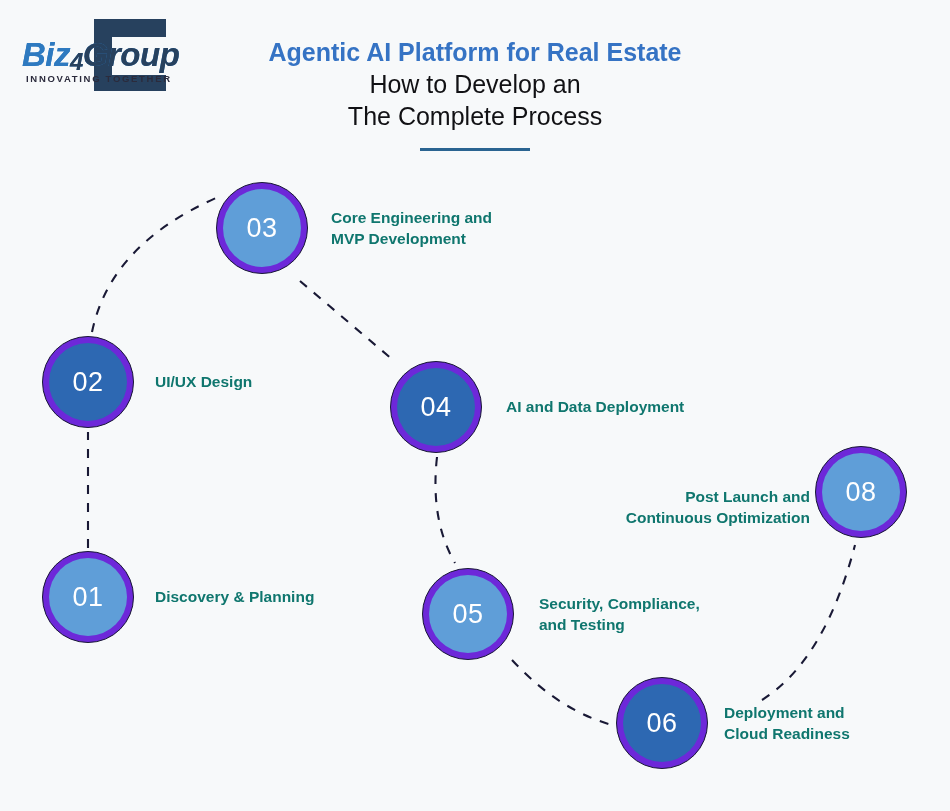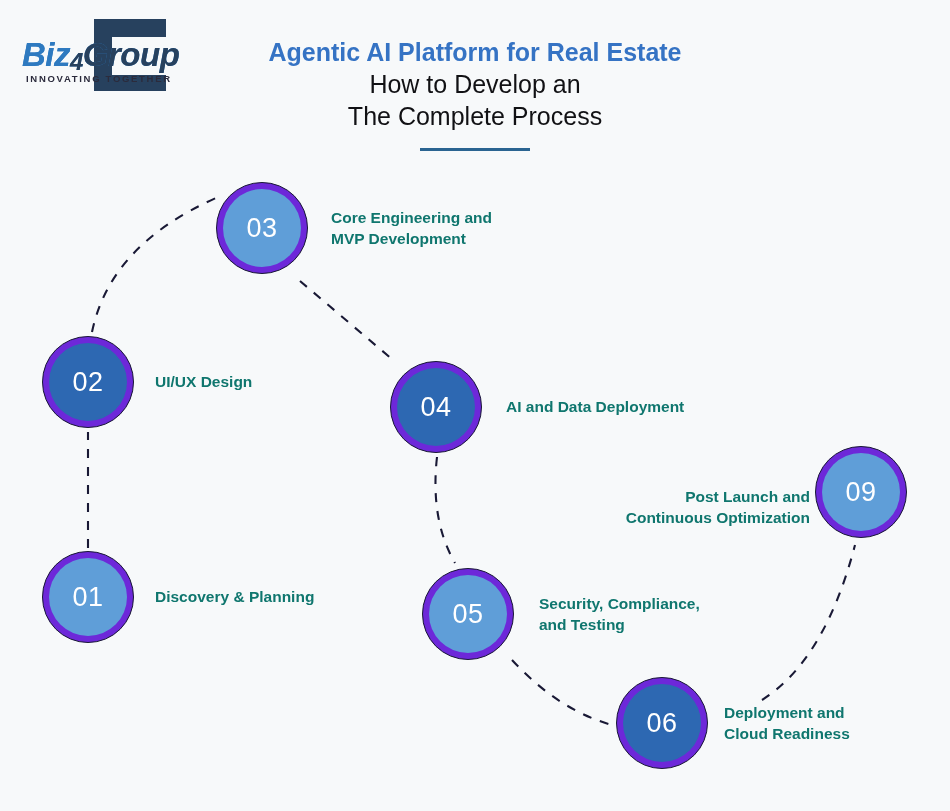--- a/index.html
+++ b/index.html
@@ -141,19 +141,19 @@
   <div class="node" style="left:616px; top:677px;">
     <div class="circle-wrap c-dark">
       <div class="circle-inner">06</div>
     </div>
     <div class="node-label right" style="left:108px; top:25px; width:210px;">Deployment and
 Cloud Readiness</div>
   </div>
 
   <div class="node" style="left:815px; top:446px;">
     <div class="circle-wrap c-light">
-      <div class="circle-inner">09</div>
+      <div class="circle-inner">08</div>
     </div>
     <div class="node-label left" style="left:-245px; top:25px; width:240px;margin-top:15px;">Post Launch and
 Continuous Optimization</div>
   </div>
 
 </div>
 
 </body></html>

